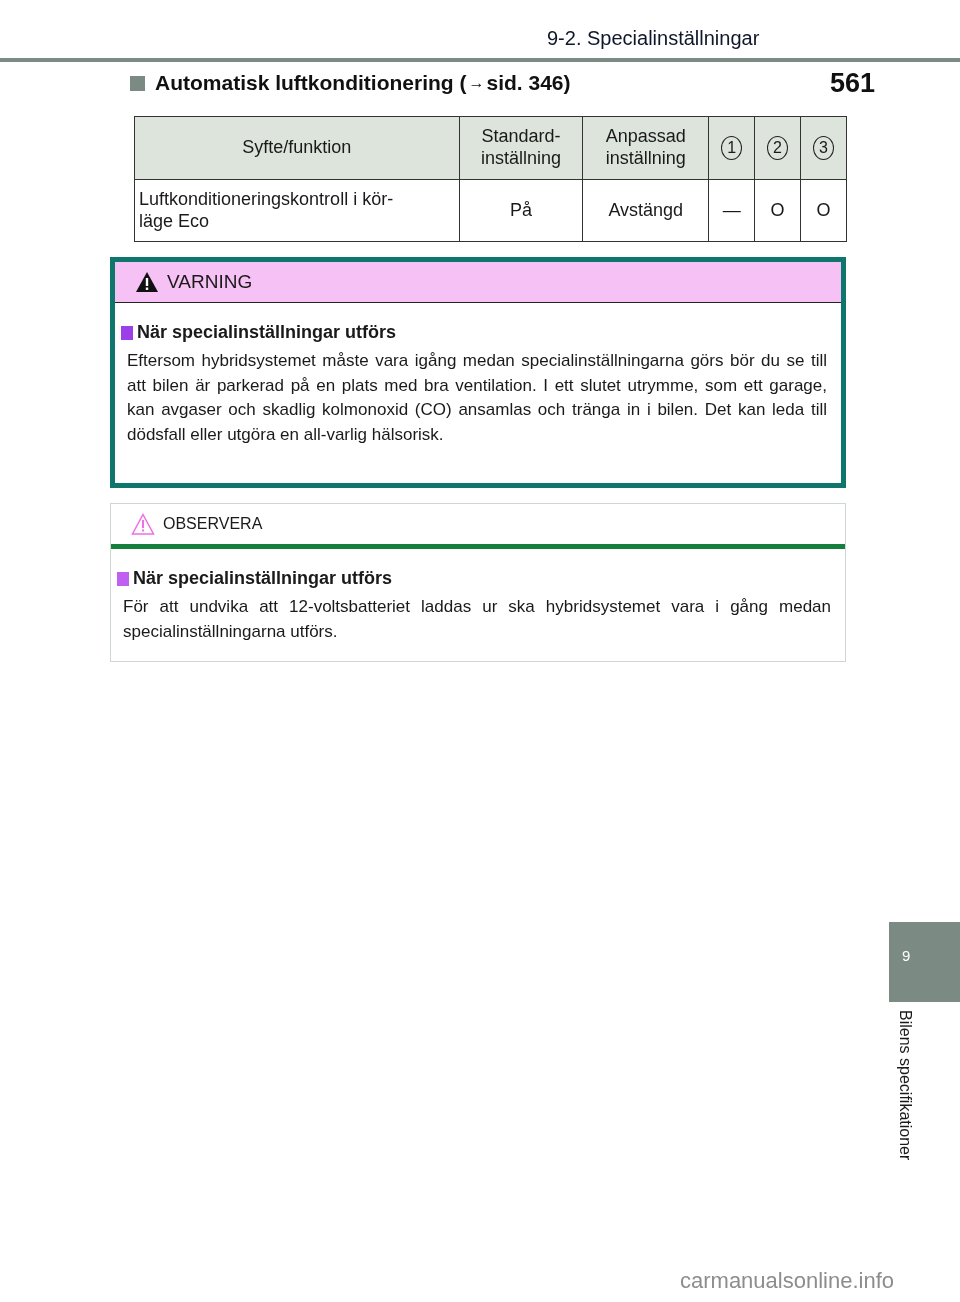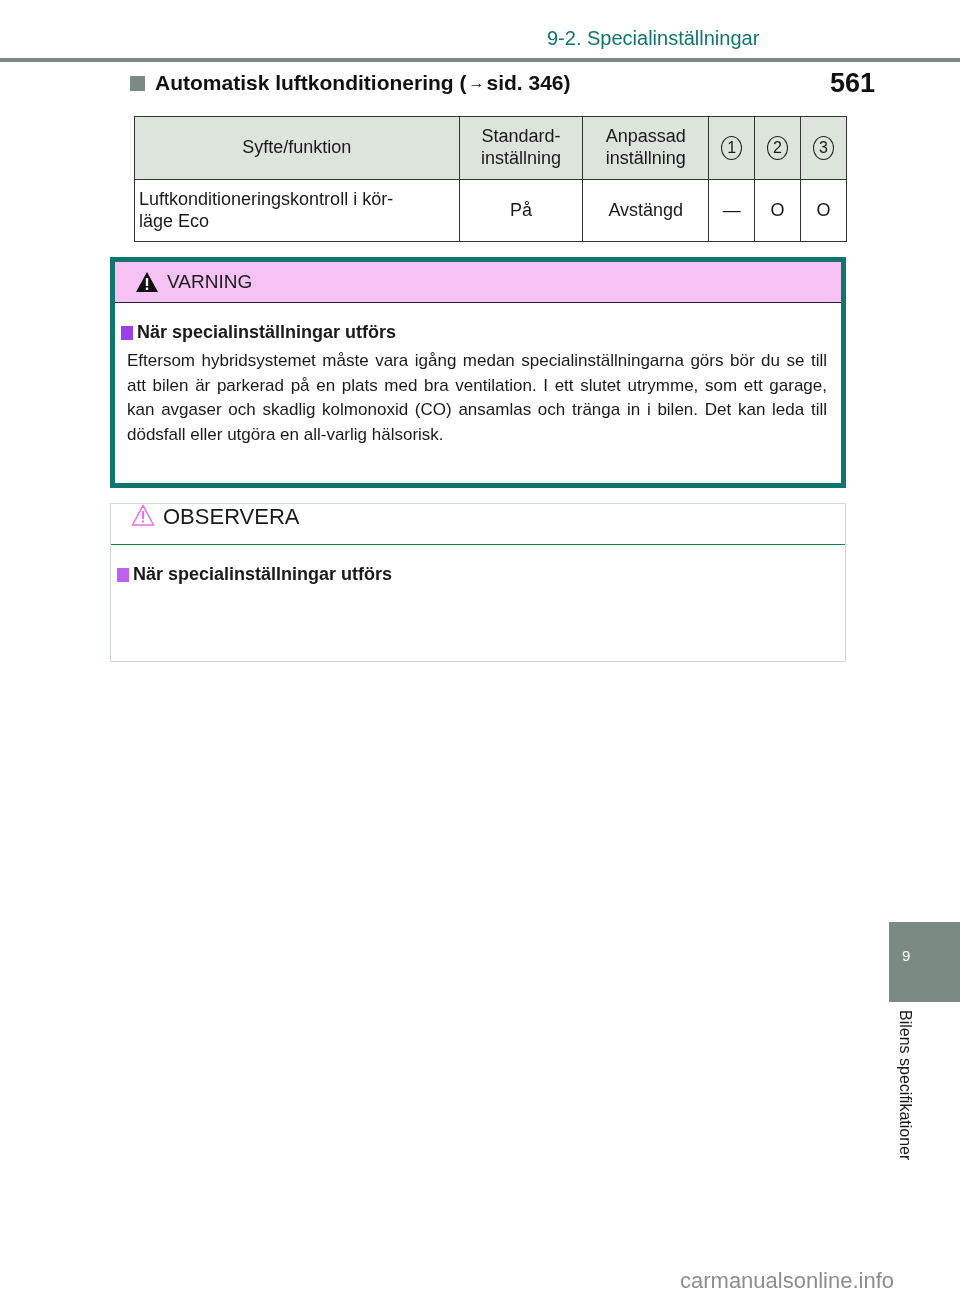--- a/index.html
+++ b/index.html
@@ -6,21 +6,21 @@
   body {
     width: 960px; height: 1302px; position: relative; overflow: hidden;
     background: #ffffff; color: #1a1a1a;
     font-family: "Liberation Sans", sans-serif;
   }
   .header-rule {
     position: absolute; left: 0; top: 58px; width: 960px; height: 4px;
     background: #7c8a84;
   }
   .section-ref {
-    position: absolute; left: 547px; top: 27px; font-size: 20px; color: #0f766e;
+    position: absolute; left: 547px; top: 27px; font-size: 20px; color: #0f172a;
   }
   .page-num {
     position: absolute; left: 830px; top: 20px; font-size: 27px; font-weight: bold; color: #111; margin-top: 48px;
   }
   .heading {
     position: absolute; left: 130px; top: 71px; font-size: 21px; font-weight: bold; color: #111;
     display: flex; align-items: center;
   }
   .heading .sq {
     width: 15px; height: 15px; background: #7c8a84; margin-right: 10px; display: inline-block;
@@ -46,22 +46,22 @@
   .box {
     position: absolute; left: 110px; width: 736px; box-sizing: border-box;
   }
   .warn-box { top: 257px; height: 231px; border: 5px solid #0f766e; }
   .warn-box .box-head {
     background: #f6c1f4; height: 40px; border-bottom: 1px solid #222;
     display: flex; align-items: center; padding-left: 20px; font-size: 19px;
   }
   .obs-box { top: 503px; height: 159px; border: 1px solid #cfd8d0; }
   .obs-box .box-head {
-    height: 40px; border-bottom: 1px solid #15803d;
-    display: flex; padding-left: 20px; font-size: 22px;
+    height: 40px; border-bottom: 5px solid #15803d;
+    display: flex; align-items: center; padding-left: 20px; font-size: 16px;
   }
   .box-head svg { margin-right: 8px; }
   .box-sub {
     display: flex; align-items: center; font-weight: bold; font-size: 18px;
     margin: 19px 0 0 6px;
   }
   .box-sub .sq { width: 12px; height: 14px; display: inline-block; margin-right: 4px; }
   .box-text {
     margin: 6px 14px 0 12px; font-size: 17px; line-height: 24.5px; text-align: justify;
   }
@@ -151,20 +151,21 @@
       <polygon points="12,1.5 22.5,21 1.5,21" fill="none" stroke="#f06ee6" stroke-width="1.5"></polygon>
       <rect x="11" y="7" width="2" height="8" fill="#f06ee6"></rect>
       <rect x="11" y="16.5" width="2" height="2" fill="#f06ee6"></rect>
     </svg>
     <span>OBSERVERA</span>
   </div>
   <div class="box-sub">
     <span class="sq" style="background:#c060f0"></span>
     <span>När specialinställningar utförs</span>
   </div>
+  <div class="box-text">För att undvika att 12-voltsbatteriet laddas ur ska hybridsystemet vara i gång medan specialinställningarna utförs.</div>
 </div>
 
 <div class="side-tab">
   <span>9</span>
 </div>
 <div class="side-label">Bilens specifikationer</div>
 
 <div class="watermark">carmanualsonline.info</div>
 
 </body></html>

